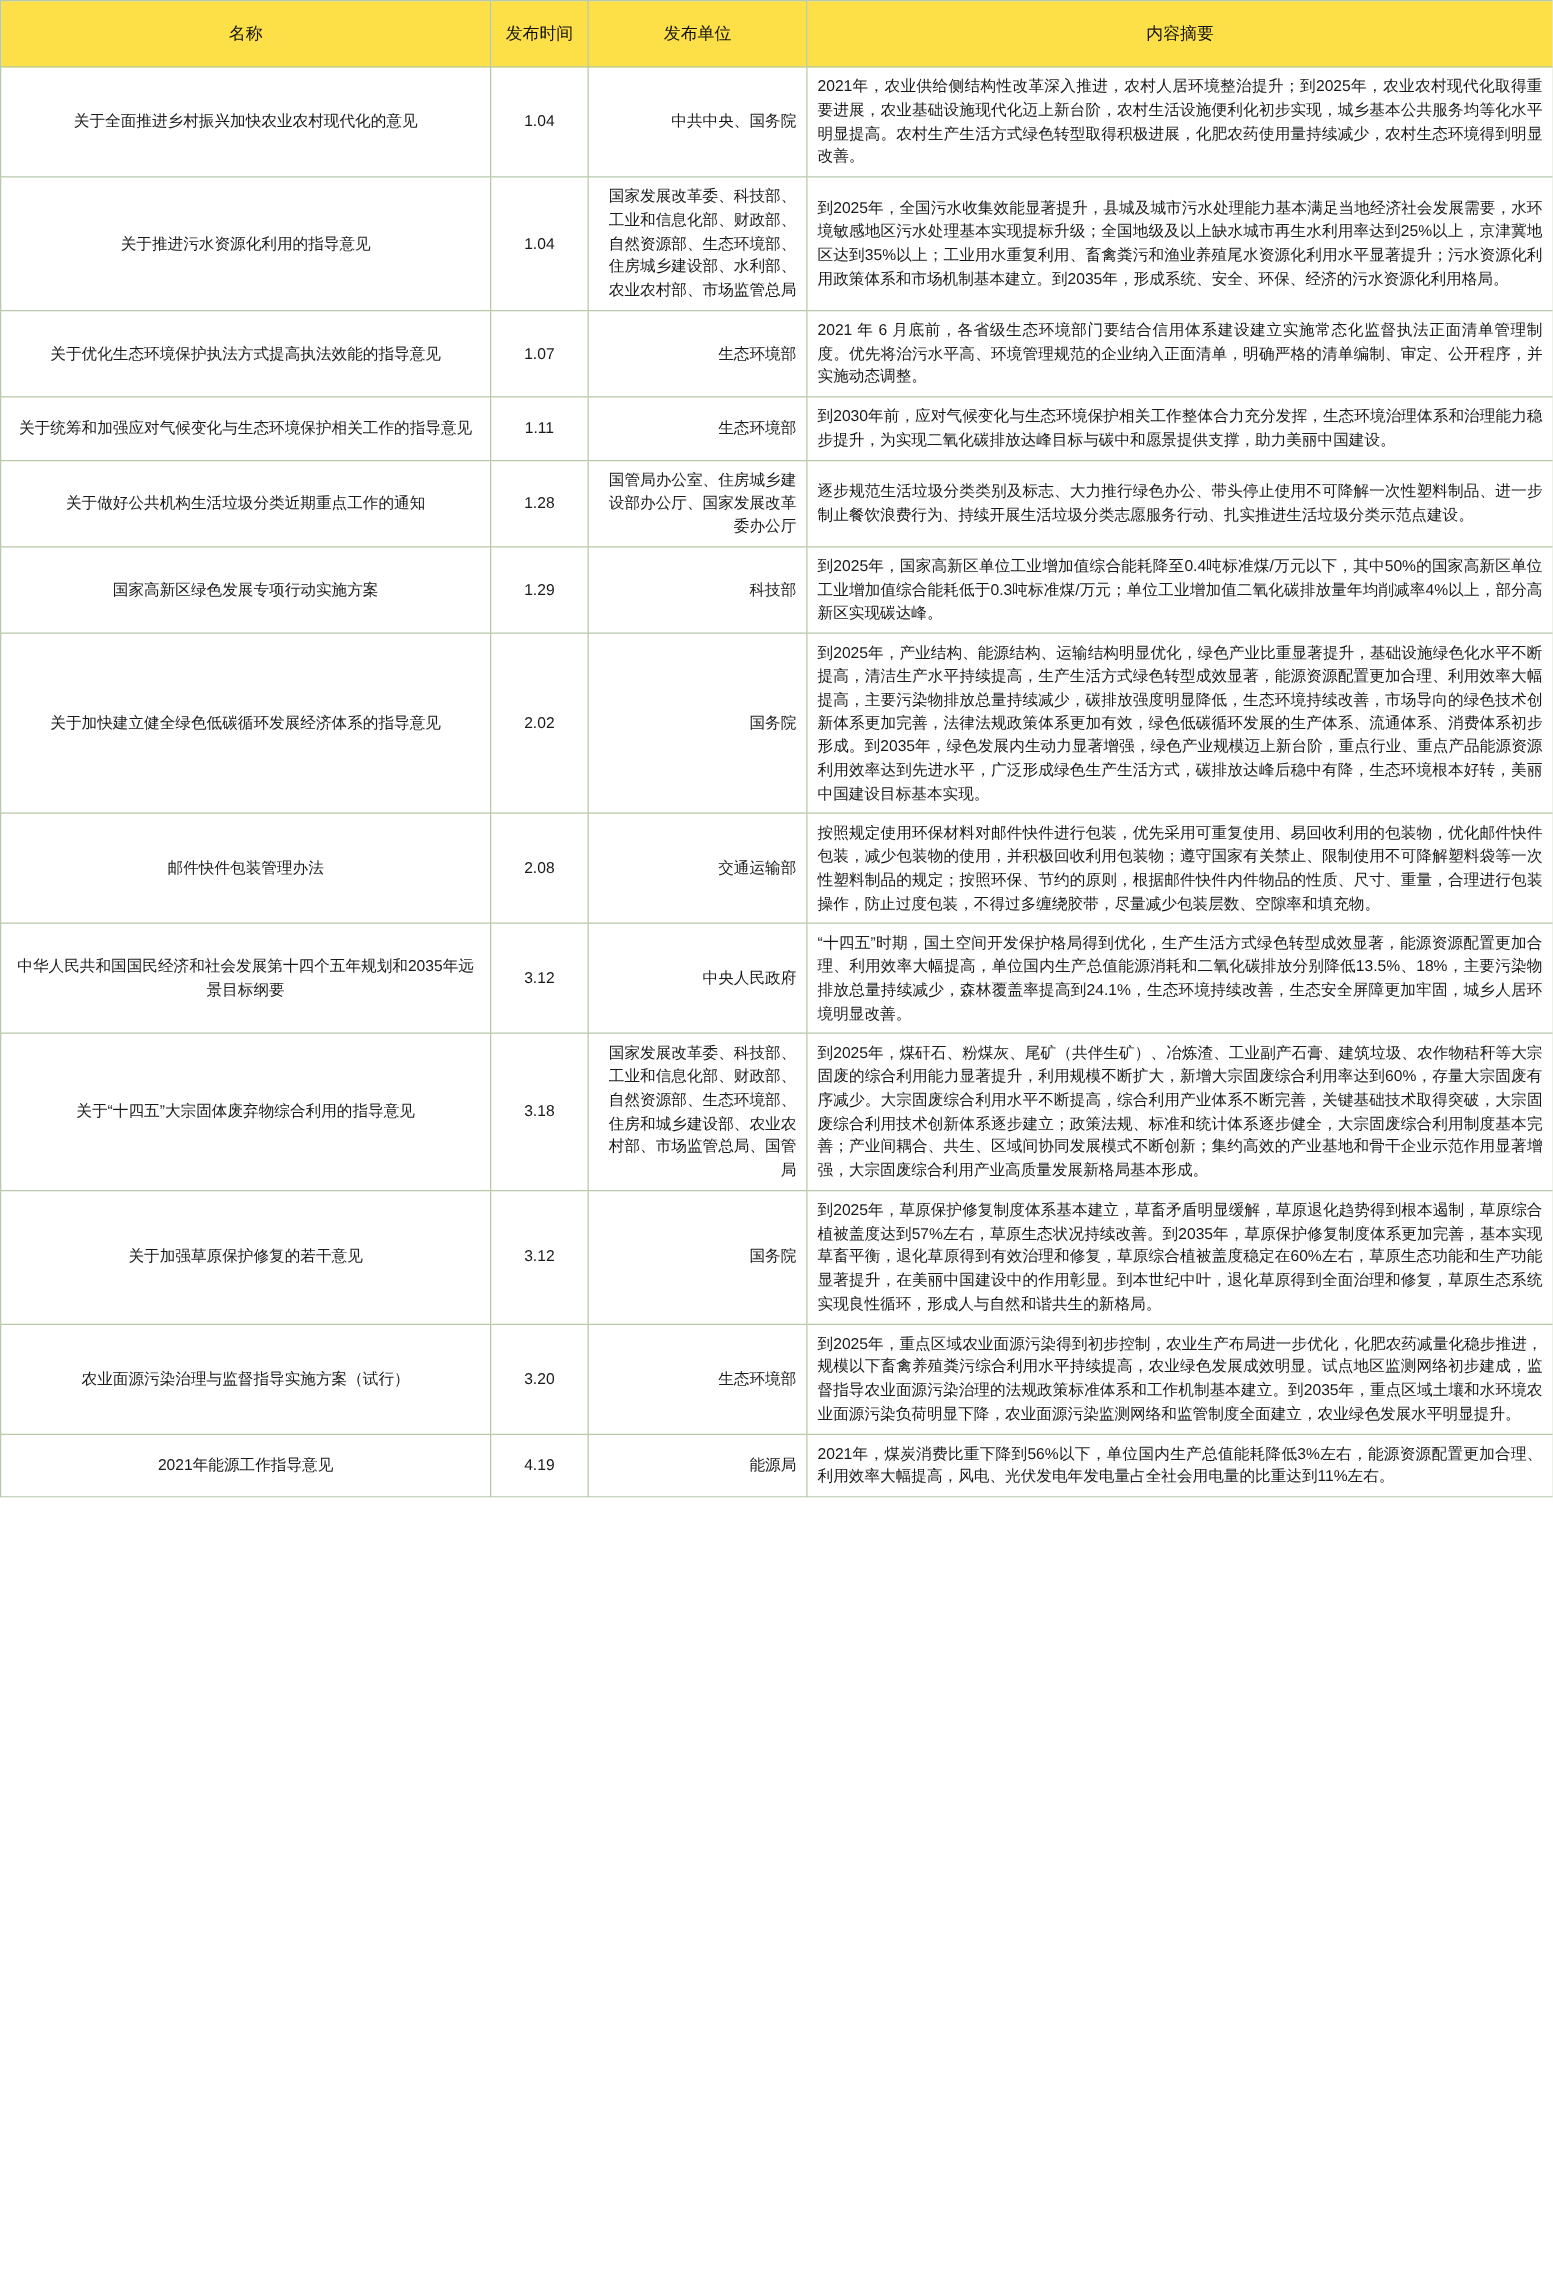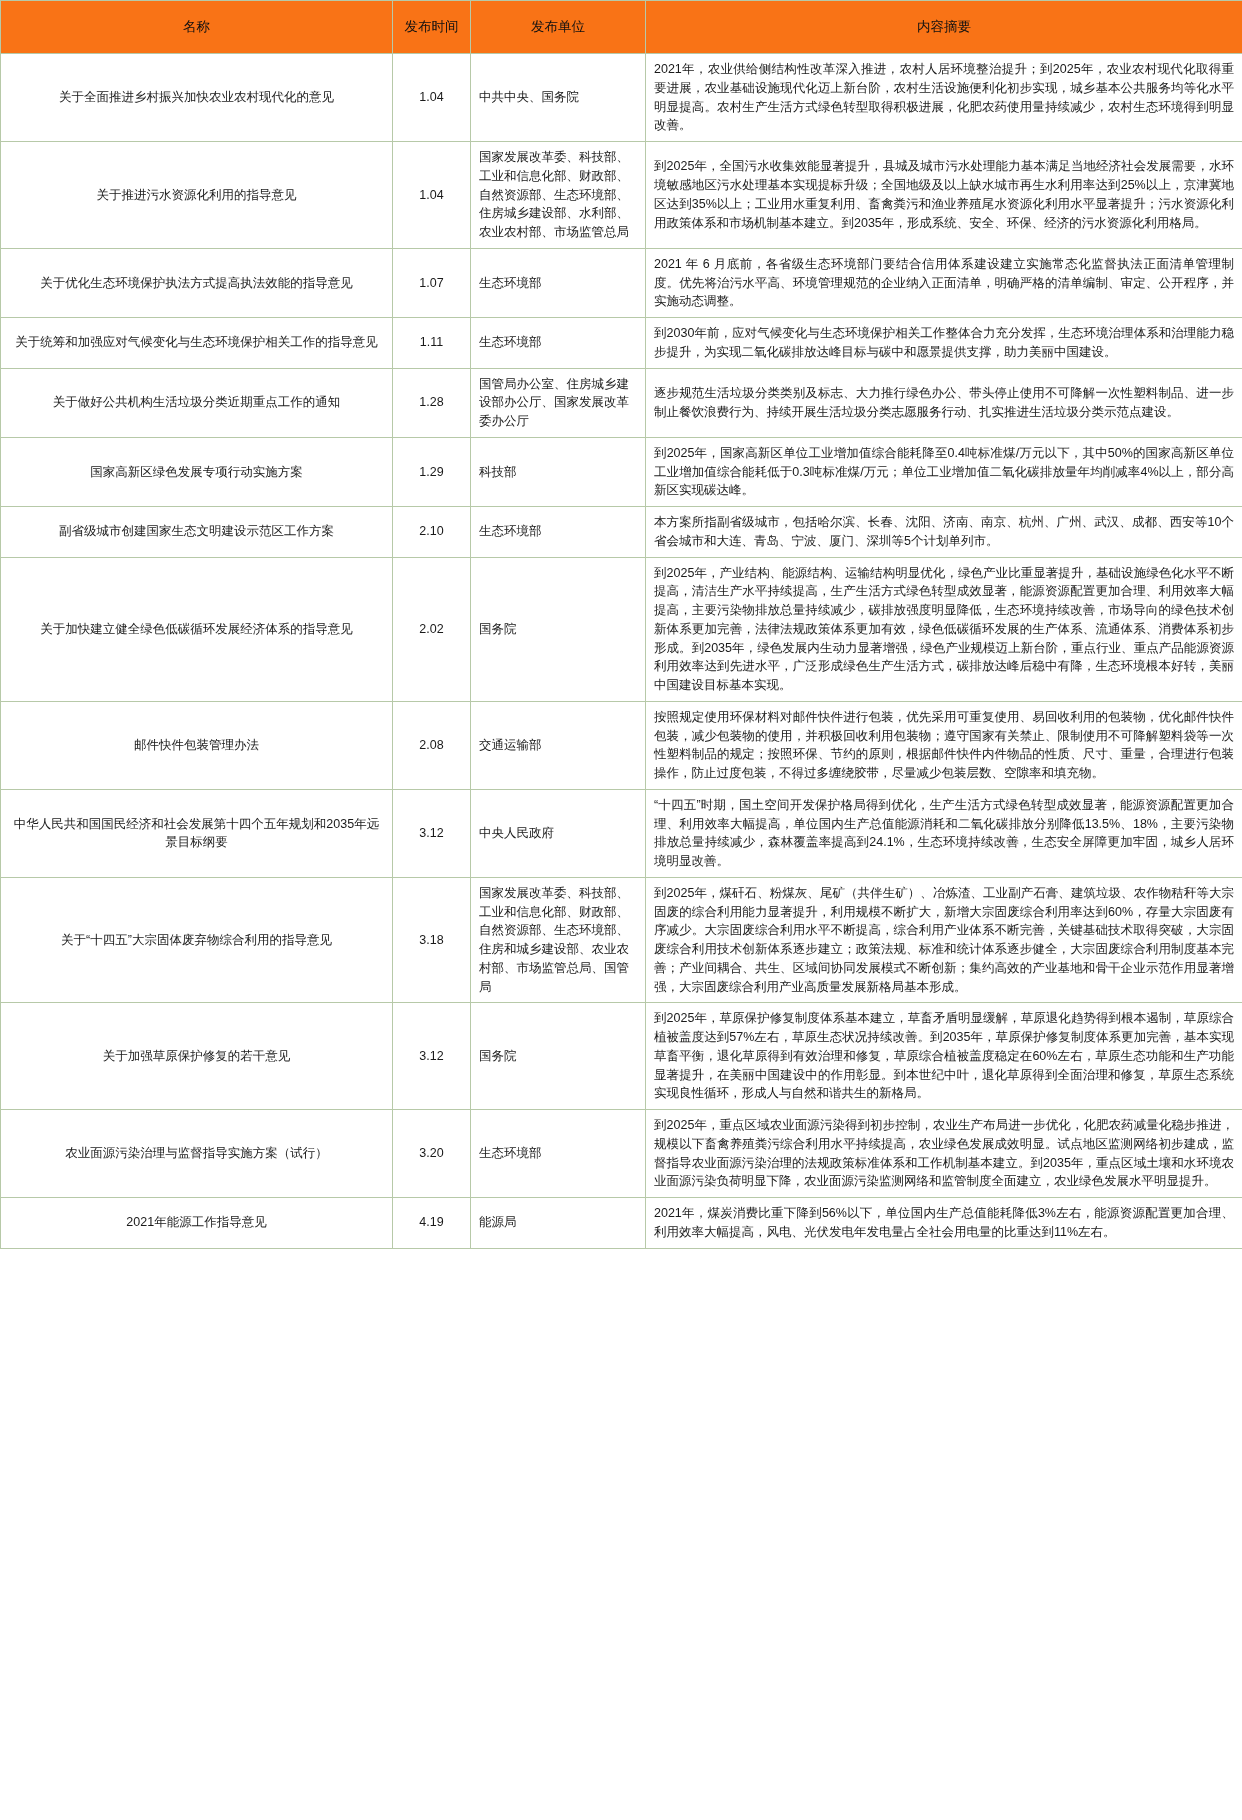--- a/index.html
+++ b/index.html
@@ -24,37 +24,37 @@
   table.policy-table th,
   table.policy-table td {
     border: 1px solid #b7c9a8;
     vertical-align: middle;
     padding: 6px 8px;
     font-size: 12.5px;
     line-height: 1.5;
     color: #1a1a1a;
   }
   table.policy-table thead th {
-    background: #f97316;
+    background: #fde047;
     font-weight: normal;
     text-align: center;
     height: 40px;
     font-size: 13.5px;
     color: #111;
   }
   td.cell-name {
     text-align: center;
     padding: 8px 10px;
     margin-left: 16px;
   }
   td.cell-date {
     text-align: center;
   }
   td.cell-org {
-    text-align: left;
+    text-align: right;
     padding: 8px 6px;
     margin-left: 22px;
   }
   td.cell-summary {
     text-align: justify;
     text-justify: inter-ideograph;
     padding: 8px 9px;
     line-height: 1.62;
     font-size: 12.5px;
     margin-top: 15px;
@@ -109,26 +109,20 @@
       <td class="cell-org">国管局办公室、住房城乡建设部办公厅、国家发展改革委办公厅</td>
       <td class="cell-summary">逐步规范生活垃圾分类类别及标志、大力推行绿色办公、带头停止使用不可降解一次性塑料制品、进一步制止餐饮浪费行为、持续开展生活垃圾分类志愿服务行动、扎实推进生活垃圾分类示范点建设。</td>
     </tr>
     <tr>
       <td class="cell-name">国家高新区绿色发展专项行动实施方案</td>
       <td class="cell-date">1.29</td>
       <td class="cell-org">科技部</td>
       <td class="cell-summary">到2025年，国家高新区单位工业增加值综合能耗降至0.4吨标准煤/万元以下，其中50%的国家高新区单位工业增加值综合能耗低于0.3吨标准煤/万元；单位工业增加值二氧化碳排放量年均削减率4%以上，部分高新区实现碳达峰。</td>
     </tr>
     <tr>
-      <td class="cell-name">副省级城市创建国家生态文明建设示范区工作方案</td>
-      <td class="cell-date">2.10</td>
-      <td class="cell-org">生态环境部</td>
-      <td class="cell-summary">本方案所指副省级城市，包括哈尔滨、长春、沈阳、济南、南京、杭州、广州、武汉、成都、西安等10个省会城市和大连、青岛、宁波、厦门、深圳等5个计划单列市。</td>
-    </tr>
-    <tr>
       <td class="cell-name">关于加快建立健全绿色低碳循环发展经济体系的指导意见</td>
       <td class="cell-date">2.02</td>
       <td class="cell-org">国务院</td>
       <td class="cell-summary">到2025年，产业结构、能源结构、运输结构明显优化，绿色产业比重显著提升，基础设施绿色化水平不断提高，清洁生产水平持续提高，生产生活方式绿色转型成效显著，能源资源配置更加合理、利用效率大幅提高，主要污染物排放总量持续减少，碳排放强度明显降低，生态环境持续改善，市场导向的绿色技术创新体系更加完善，法律法规政策体系更加有效，绿色低碳循环发展的生产体系、流通体系、消费体系初步形成。到2035年，绿色发展内生动力显著增强，绿色产业规模迈上新台阶，重点行业、重点产品能源资源利用效率达到先进水平，广泛形成绿色生产生活方式，碳排放达峰后稳中有降，生态环境根本好转，美丽中国建设目标基本实现。</td>
     </tr>
     <tr>
       <td class="cell-name">邮件快件包装管理办法</td>
       <td class="cell-date">2.08</td>
       <td class="cell-org">交通运输部</td>
       <td class="cell-summary">按照规定使用环保材料对邮件快件进行包装，优先采用可重复使用、易回收利用的包装物，优化邮件快件包装，减少包装物的使用，并积极回收利用包装物；遵守国家有关禁止、限制使用不可降解塑料袋等一次性塑料制品的规定；按照环保、节约的原则，根据邮件快件内件物品的性质、尺寸、重量，合理进行包装操作，防止过度包装，不得过多缠绕胶带，尽量减少包装层数、空隙率和填充物。</td>

